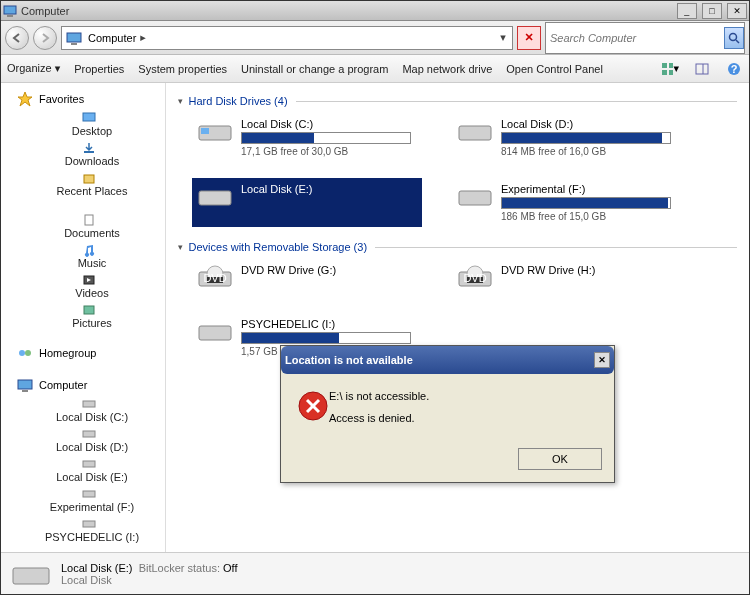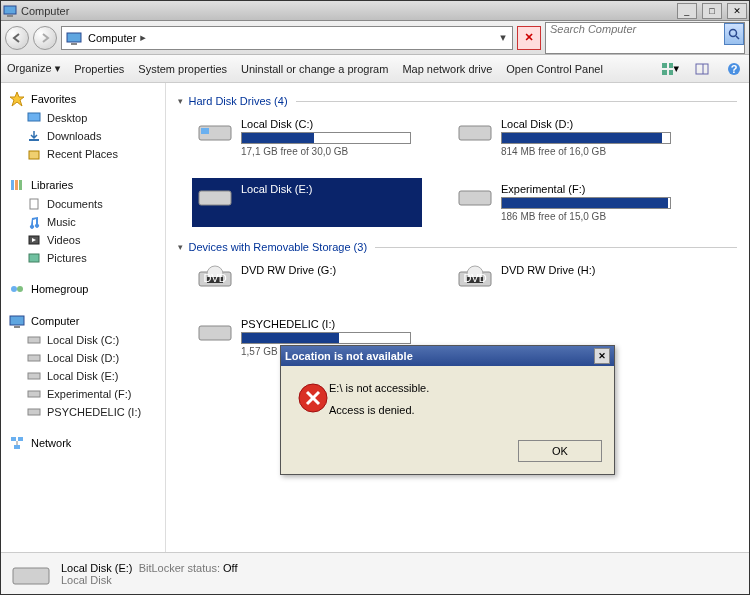--- a/index.html
+++ b/index.html
@@ -9,50 +9,50 @@
 .titlebar .icon { width: 14px; height: 14px; margin-right: 4px; }
 .titlebar .title { flex: 1; color: #333; }
 .titlebar .winbtns button { width: 20px; height: 16px; margin-left: 2px; background: #ddd; border: 1px solid #888; font-size: 9px; line-height: 12px; padding: 0; }
 .navbar { height: 34px; background: linear-gradient(to bottom, #f0f0f0, #e0e0e0); display: flex; align-items: center; padding: 2px 4px; border-bottom: 1px solid #bbb; gap: 4px; }
 .navbtn { width: 24px; height: 24px; border-radius: 50%; background: radial-gradient(circle at 30% 30%, #fff, #ccc); border: 1px solid #999; display: flex; align-items: center; justify-content: center; }
 .addrbox { flex: 1; height: 24px; background: #fff; border: 1px solid #888; display: flex; align-items: center; padding: 0 2px; position: relative; }
 .addrbox .crumb { padding: 0 4px; color: #000; }
 .addrbox .arrow { color: #444; }
 .addrbox .dd { width: 14px; text-align: center; color:#444;}
 .refresh { width: 24px; height: 24px; border: 1px solid #c33; background: #fdd; display:flex; align-items:center; justify-content:center; color:#c00; font-weight:bold; }
-.searchbox { width: 200px; height: 32px; background: #fff; border: 1px solid #888; display: flex; align-items: flex-start; }
+.searchbox { width: 200px; height: 32px; background: #fff; border: 1px solid #888; display: flex; align-items: center; }
 .searchbox input { border: none; outline: none; flex: 1; padding: 0 4px; color:#777; font-style: italic; }
 .searchbox .sbtn { width: 20px; height: 22px; background: linear-gradient(#cce0ff,#99c0ee); border:1px solid #5080c0; display:flex; align-items:center; justify-content:center; }
 .toolbar { height: 28px; background: linear-gradient(to bottom, #fafafa, #e8e8e8); border-bottom: 1px solid #ccc; display: flex; align-items: center; padding: 0 6px; gap: 14px; }
 .toolbar .titem { color: #222; }
 .toolbar .spacer { flex: 1; }
 .toolbar .tbtn { width: 18px; height: 18px; display:flex;align-items:center;justify-content:center;}
 .body { flex: 1; display: flex; min-height: 0; }
-.sidebar { width: 165px; border-right: 1px solid #ddd; padding: 6px 0; overflow-y: auto; }
+.sidebar { width: 165px; border-right: 1px solid #ddd; padding: 6px 8px; overflow-y: auto; }
 .sb-section { margin-bottom: 12px; }
 .sb-head { display: flex; align-items: center; padding: 2px 8px; color: #000; }
 .sb-head .icon { width: 16px; height: 16px; margin-right: 6px; }
-.sb-item { display: flex; align-items: center; padding: 2px 8px 2px 26px; color: #222; }
+.sb-item { display: flex; align-items: center; padding: 2px 8px 2px 26px; color: #222; flex-direction: column; }
 .sb-item .icon { width: 14px; height: 14px; margin-right: 6px; }
 .main { flex: 1; padding: 8px 12px; overflow: auto; position: relative; background: #fff; }
 .group-head { display: flex; align-items: center; color: #003399; margin: 4px 0 6px 0; }
 .group-head .tw { color: #555; margin-right: 6px; font-size: 9px; cursor: default;}
 .group-head .line { flex: 1; border-top: 1px solid #ccc; margin-left: 8px; }
 .drives { display: flex; flex-wrap: wrap; gap: 16px 30px; margin-bottom: 14px; margin-left: 14px;}
 .drive { width: 230px; display: flex; gap: 8px; padding: 4px; border: 1px solid transparent; }
 .drive.sel { background: #0a246a; color: #fff; }
 .drive.sel .dname { color: #fff; }
 .drv-icon { width: 36px; height: 28px; }
 .drv-info { flex: 1; display: flex; flex-direction: column; gap: 2px; }
 .dname { color: #000; }
 .capbar { width: 170px; height: 12px; border: 1px solid #888; background: #fff; position: relative; }
 .capbar .fill { height: 100%; background: #163d8c; }
 .freetxt { color: #555; font-size: 10px;}
 .dialog { position: absolute; left: 280px; top: 345px; width: 335px; background: #ece9d8; border: 1px solid #555; box-shadow: 2px 2px 5px rgba(0,0,0,0.3); }
-.dlg-title { height: 20px; background: linear-gradient(to bottom, #5070b0, #2a4a90); color: #fff; font-weight: bold; padding: 2px 4px; display: flex; align-items: center; }
+.dlg-title { height: 28px; background: linear-gradient(to bottom, #5070b0, #2a4a90); color: #fff; font-weight: bold; padding: 2px 4px; display: flex; align-items: center; border-radius: 6px; }
 .dlg-title .dclose { width:16px; height:16px; background:#ddd; border:1px solid #888; color:#000; display:flex;align-items:center;justify-content:center;font-size:9px;}
 .dlg-body { padding: 16px; display: flex; gap: 0; }
 .err-icon { width: 32px; height: 32px; }
 .dlg-msg { flex: 1; }
 .dlg-btns { padding: 8px 12px 12px 0; display: flex; justify-content: flex-end; }
 .dlg-btns button { width: 84px; height: 22px; background: #ece9d8; border: 1px solid #888; }
 .statusbar { height: 42px; border-top: 1px solid #ccc; background: #f5f5f5; display: flex; align-items: center; padding: 4px 10px; gap: 10px;}
 .statusbar .drv-icon { width: 40px; height: 28px; }
 .sb-lines { display:flex; flex-direction: column; }
 svg { display: block; }
@@ -172,30 +172,20 @@
         <div class="sb-item">
             <span class="icon">
               <svg width="14" height="14">
                 <rect x="2" y="4" width="10" height="8" fill="#f0d070" stroke="#b08000"></rect>
               </svg>
             </span>
             <span>Recent Places</span>
           </div>
       </div>
       <div class="sb-section">
-        <div class="sb-head">
-            <span class="icon">
-              <svg width="16" height="16">
-                <rect x="2" y="3" width="3" height="10" fill="#6ab0f0"></rect>
-                <rect x="6" y="3" width="3" height="10" fill="#f0a060"></rect>
-                <rect x="10" y="3" width="3" height="10" fill="#80c080"></rect>
-              </svg>
-            </span>
-            <span>Libraries</span>
-          </div>
         <div class="sb-item">
             <span class="icon">
               <svg width="14" height="14">
                 <rect x="3" y="2" width="8" height="10" fill="#fff" stroke="#888"></rect>
               </svg>
             </span>
             <span>Documents</span>
           </div>
         <div class="sb-item">
             <span class="icon">

